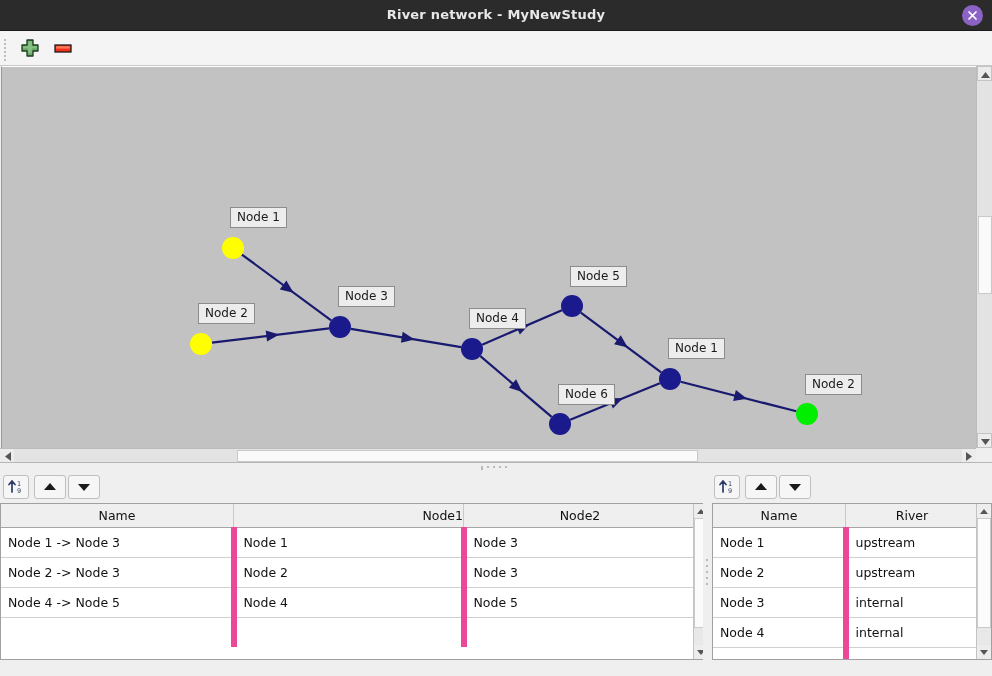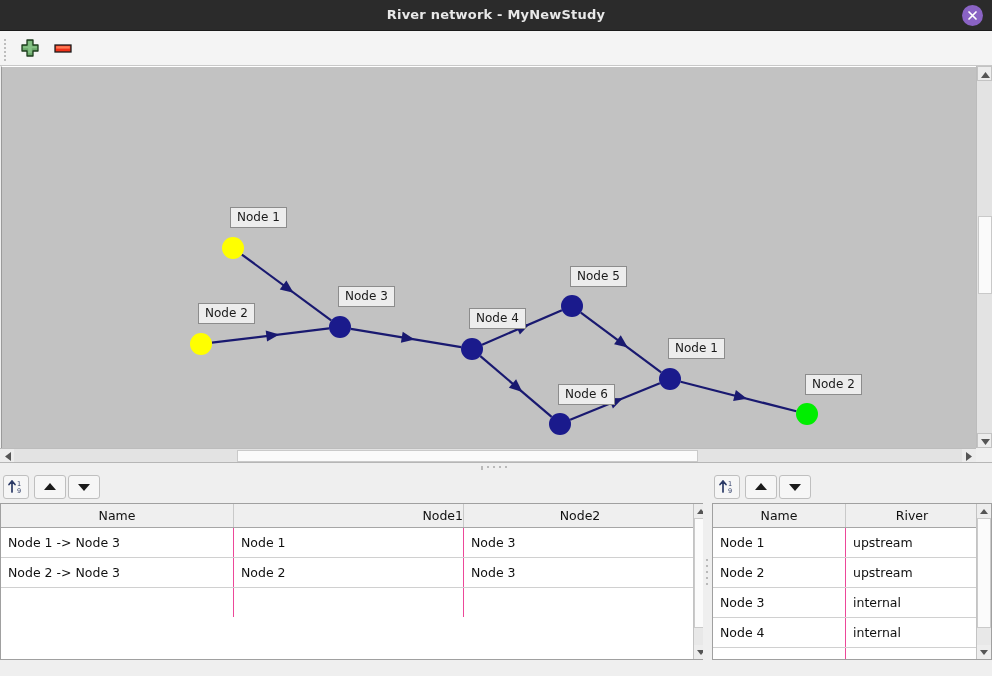--- a/index.html
+++ b/index.html
@@ -262,21 +262,21 @@
     border-right: 1px solid #c9c9c9;
     border-bottom: 1px solid #a6a6a6;
     font-weight: normal;
     font-size: 12.5px;
     color: #111;
     height: 23px;
     text-align: center;
     padding: 0;
   }
   .tbl td {
-    border-right: 1px solid #ec4899;
+    border-right: 6px solid #ec4899;
     border-bottom: 1px solid #d0d0d0;
     height: 29px;
     padding: 0 0 0 7px;
     font-size: 12.5px;
     color: #111;
     background: #fff;
     text-align: left;
     white-space: nowrap;
     overflow: hidden;
     cursor: default;
@@ -463,20 +463,25 @@
                 <td style="width: 232px;">Node 1 -&gt; Node 3</td>
                 <td style="width: 229px;">Node 1</td>
                 <td style="width: 232px;">Node 3</td>
               </tr>
               <tr>
                 <td style="width: 232px;">Node 2 -&gt; Node 3</td>
                 <td style="width: 229px;">Node 2</td>
                 <td style="width: 232px;">Node 3</td>
               </tr>
               <tr>
+                <td style="width: 232px;">Node 4 -&gt; Node 5</td>
+                <td style="width: 229px;">Node 4</td>
+                <td style="width: 232px;">Node 5</td>
+              </tr>
+              <tr>
                 <td style="width: 232px;"></td>
                 <td style="width: 229px;"></td>
                 <td style="width: 232px;"></td>
               </tr>
             </tbody>
           </table>
         <div class="tbl-vsb" style="height:155px;">
           <div class="sb-arrow sb-up">
             <svg class="arrow-gly" style="left:3px;top:5px;" width="8" height="5" viewBox="0 0 8 5">
                 <path d="M4 0 L8 5 L0 5 Z" fill="#555"></path>

